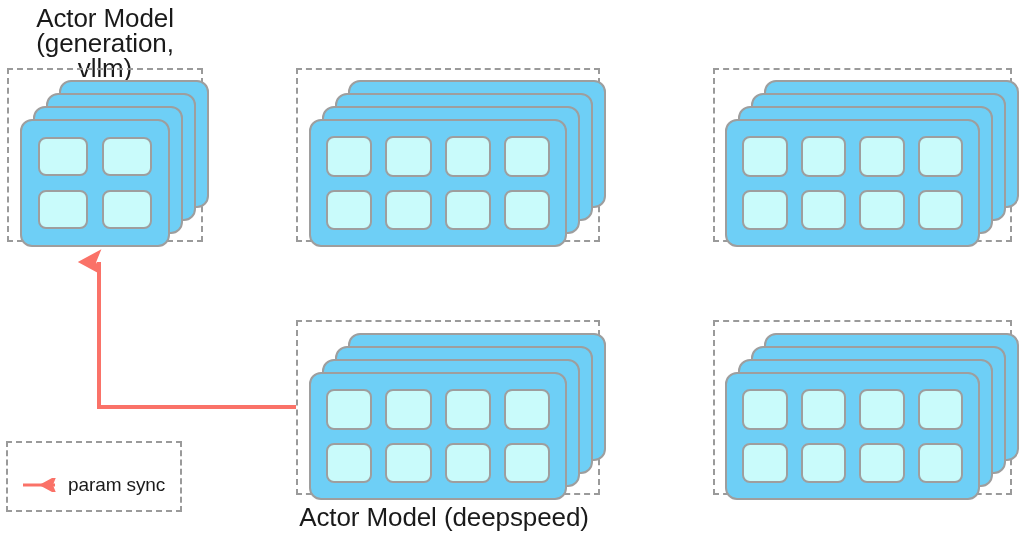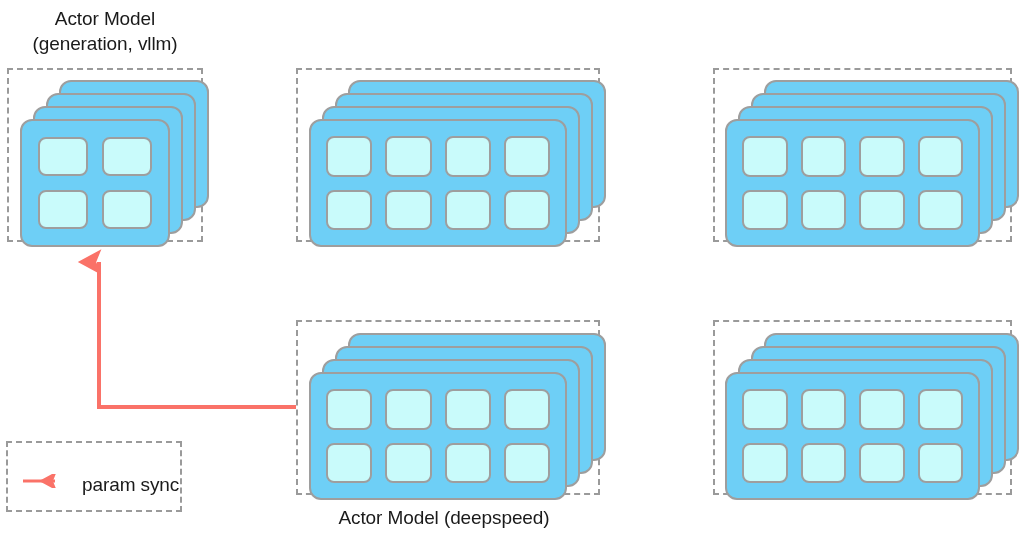--- a/index.html
+++ b/index.html
@@ -19,21 +19,21 @@
     left: 0; top: 0;
     width: 1032px;
     height: 546px;
   }
 
   
   .group-title {
     position: absolute;
     text-align: center;
     color: #1a1a1a;
-    font-size: 19px;
+    font-size: 26px;
     line-height: 25px;
     white-space: pre-line;
     letter-spacing: -0.1px;
   }
 
   
   .dashed-box {
     position: absolute;
     border: 2px dashed #9a9a9a;
     box-sizing: border-box;
@@ -83,22 +83,22 @@
   .legend-box {
     position: absolute;
     border: 2px dashed #9a9a9a;
     box-sizing: border-box;
   }
   .legend-row {
     position: absolute;
     left: 14px;
     bottom: 14px;
     display: flex;
-    align-items: flex-start;
-    gap: 14px;
+    align-items: center;
+    gap: 0;
   }
   .legend-label {
     font-size: 19px;
     color: #1a1a1a;
     letter-spacing: -0.1px;
     line-height: 22px;
   }
 </style>
 </head>
 <body>

